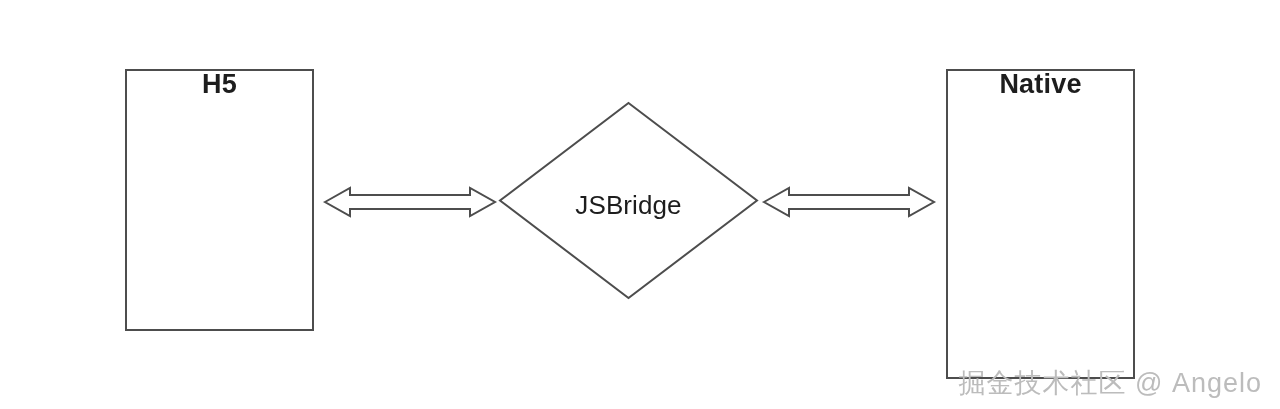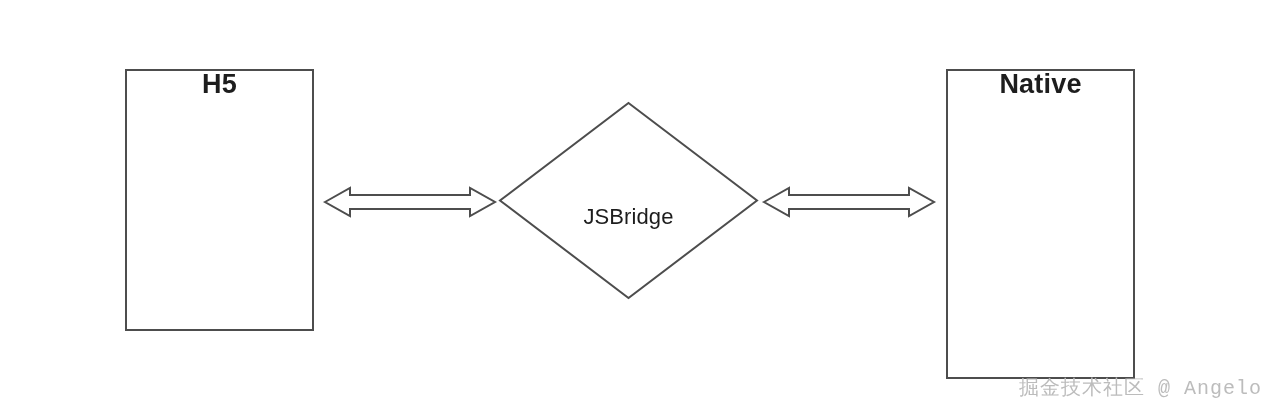--- a/index.html
+++ b/index.html
@@ -63,28 +63,28 @@
     position: absolute;
     left: 0;
     top: 0;
     width: 100%;
     height: 100%;
     overflow: visible;
   }
   #node-jsbridge .diamond-label {
     position: absolute;
     left: 0;
-    top: 16px;
+    top: 4px;
     width: 100%;
     height: 100%;
     display: flex;
     align-items: center;
     justify-content: center;
     font-family: "Liberation Sans", sans-serif;
-    font-size: 22px;
+    font-size: 26px;
     font-weight: 400;
     color: #1d1d1d;
     letter-spacing: 0.1px;
     line-height: 1;
     white-space: nowrap;
   }
 
   
   .connector {
     position: absolute;
@@ -105,22 +105,22 @@
     left: 763px;
     top: 179px;
     width: 172px;
   }
 
   
   #watermark {
     position: absolute;
     right: 18px;
     bottom: 8px;
-    font-family: Liberation Mono, monospace;
-    font-size: 20px;
+    font-family: Liberation Sans, sans-serif;
+    font-size: 27px;
     color: #bcbcbc;
     letter-spacing: 1px;
     white-space: nowrap;
     user-select: none;
   }
 </style>
 </head>
 <body>
 
 <div id="canvas">

